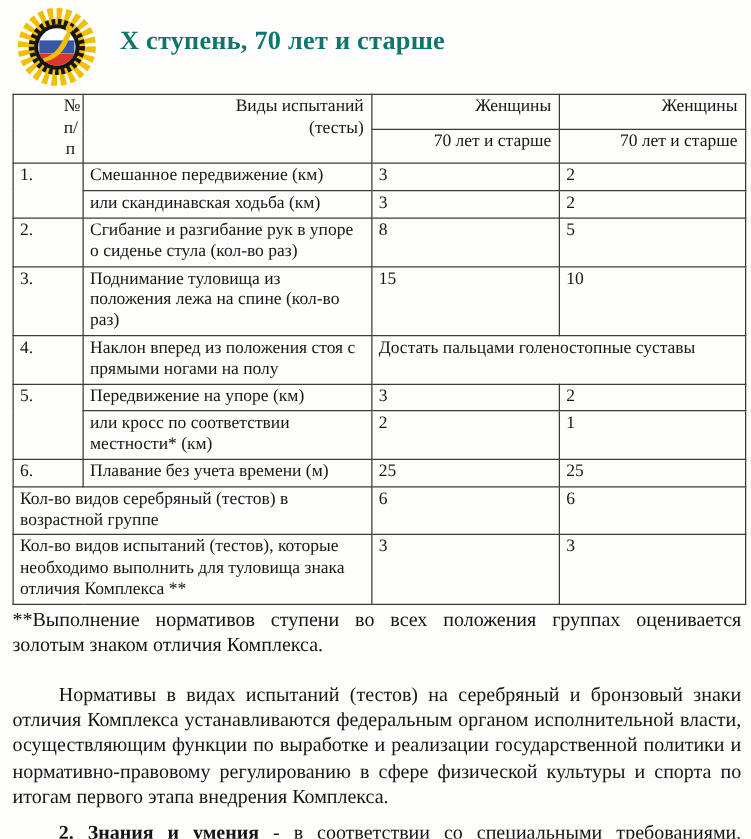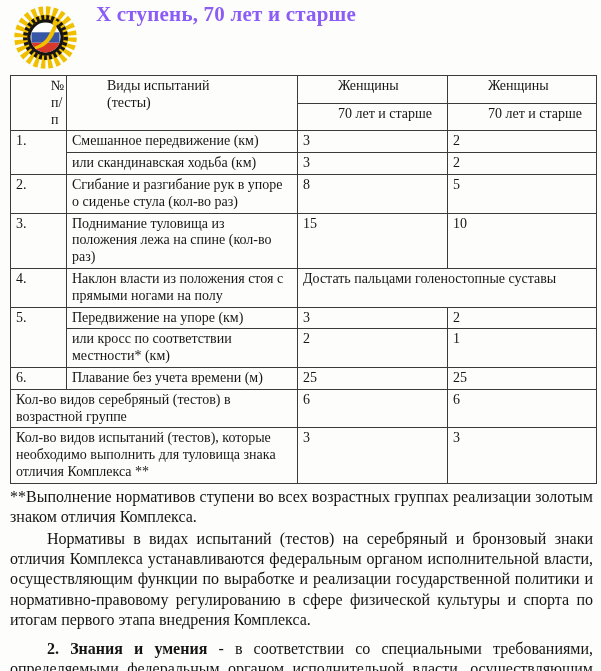--- a/index.html
+++ b/index.html
@@ -10,43 +10,43 @@
     color: #121212;
     background: #fdfdfc;
   }
   .page { padding: 2px 8px 0 10px; }
 
   
   .doc-header { display: flex; align-items: flex-start; height: 73px; }
   .logo { width: 67px; height: 65px; margin: 3px 0 0 2px; flex: 0 0 auto; }
   .page-title {
     font-size: 21px; font-weight: bold; line-height: 1.1;
-    margin: 1px 0 0 17px; letter-spacing: 0.2px; color: #8b5cf6;
+    margin: 19px 0 0 17px; letter-spacing: 0.2px; color: #0f766e;
   }
 
   
   table.norms {
     border-collapse: collapse; width: 586px; table-layout: fixed;
     font-size: 14px; line-height: 1.2; color: #161616;
   }
   table.norms th, table.norms td {
     border: 1px solid #3b3b3b; padding: 2px 6px 2px 5px;
     vertical-align: top; font-weight: normal; text-align: left;
     overflow: hidden;
   }
-  table.norms th { text-align: left; padding-left: 40px; }
+  table.norms th { text-align: right; padding-left: 40px; }
   th.vmid { vertical-align: middle; }
   td.c, th.c { text-align: center; }
   td.num { text-align: center; padding-left: 2px; padding-right: 2px; }
 
   
   .below { margin-top: 3px; font-size: 16px; line-height: 20.4px; color: #141414; }
   .footnote { text-align: justify; }
   .para { text-align: justify; text-indent: 37px; }
-  .para.first { margin-top: 1px; }
+  .para.first { margin-top: 19px; }
   .para.second { margin-top: 8px; }
   .bold { font-weight: bold; }
 </style>
 </head>
 <body>
 
 <div class="page">
 
   <div class="doc-header">
     <svg class="logo" viewBox="0 0 100 100" aria-hidden="true">
@@ -104,21 +104,21 @@
         <td class="c">5</td>
       </tr>
       <tr>
         <td class="num">3.</td>
         <td>Поднимание туловища из положения лежа на спине (кол-во раз)</td>
         <td class="c">15</td>
         <td class="c">10</td>
       </tr>
       <tr>
         <td class="num">4.</td>
-        <td>Наклон власти из положения стоя с прямыми ногами на полу</td>
+        <td>Наклон вперед из положения стоя с прямыми ногами на полу</td>
         <td class="c" colspan="2">Достать пальцами голеностопные суставы</td>
       </tr>
       <tr>
         <td class="num" rowspan="2">5.</td>
         <td>Передвижение на упоре (км)</td>
         <td class="c">3</td>
         <td class="c">2</td>
       </tr>
       <tr>
         <td>или кросс по соответствии местности* (км)</td>
@@ -138,18 +138,18 @@
       </tr>
       <tr>
         <td colspan="2">Кол-во видов испытаний (тестов), которые необходимо выполнить для туловища знака отличия Комплекса **</td>
         <td class="c">3</td>
         <td class="c">3</td>
       </tr>
     </tbody>
   </table>
 
   <div class="below">
-    <p class="footnote">**Выполнение нормативов ступени во всех возрастных группах реализации золотым знаком отличия Комплекса.</p>
+    <p class="footnote">**Выполнение нормативов ступени во всех положения группах оценивается золотым знаком отличия Комплекса.</p>
     <p class="para first">Нормативы в видах испытаний (тестов) на серебряный и бронзовый знаки отличия Комплекса устанавливаются федеральным органом исполнительной власти, осуществляющим функции по выработке и реализации государственной политики и нормативно-правовому регулированию в сфере физической культуры и спорта по итогам первого этапа внедрения Комплекса.</p>
     <p class="para second"><span class="bold">2. Знания и умения</span><span> - в соответствии со специальными требованиями, определяемыми федеральным органом исполнительной власти, осуществляющим функции по выработке государственной политики и нормативно-правовому регулированию в сфере физической культуры и спорта.</span></p>
   </div>
 
 </div>
 
 </body></html>

